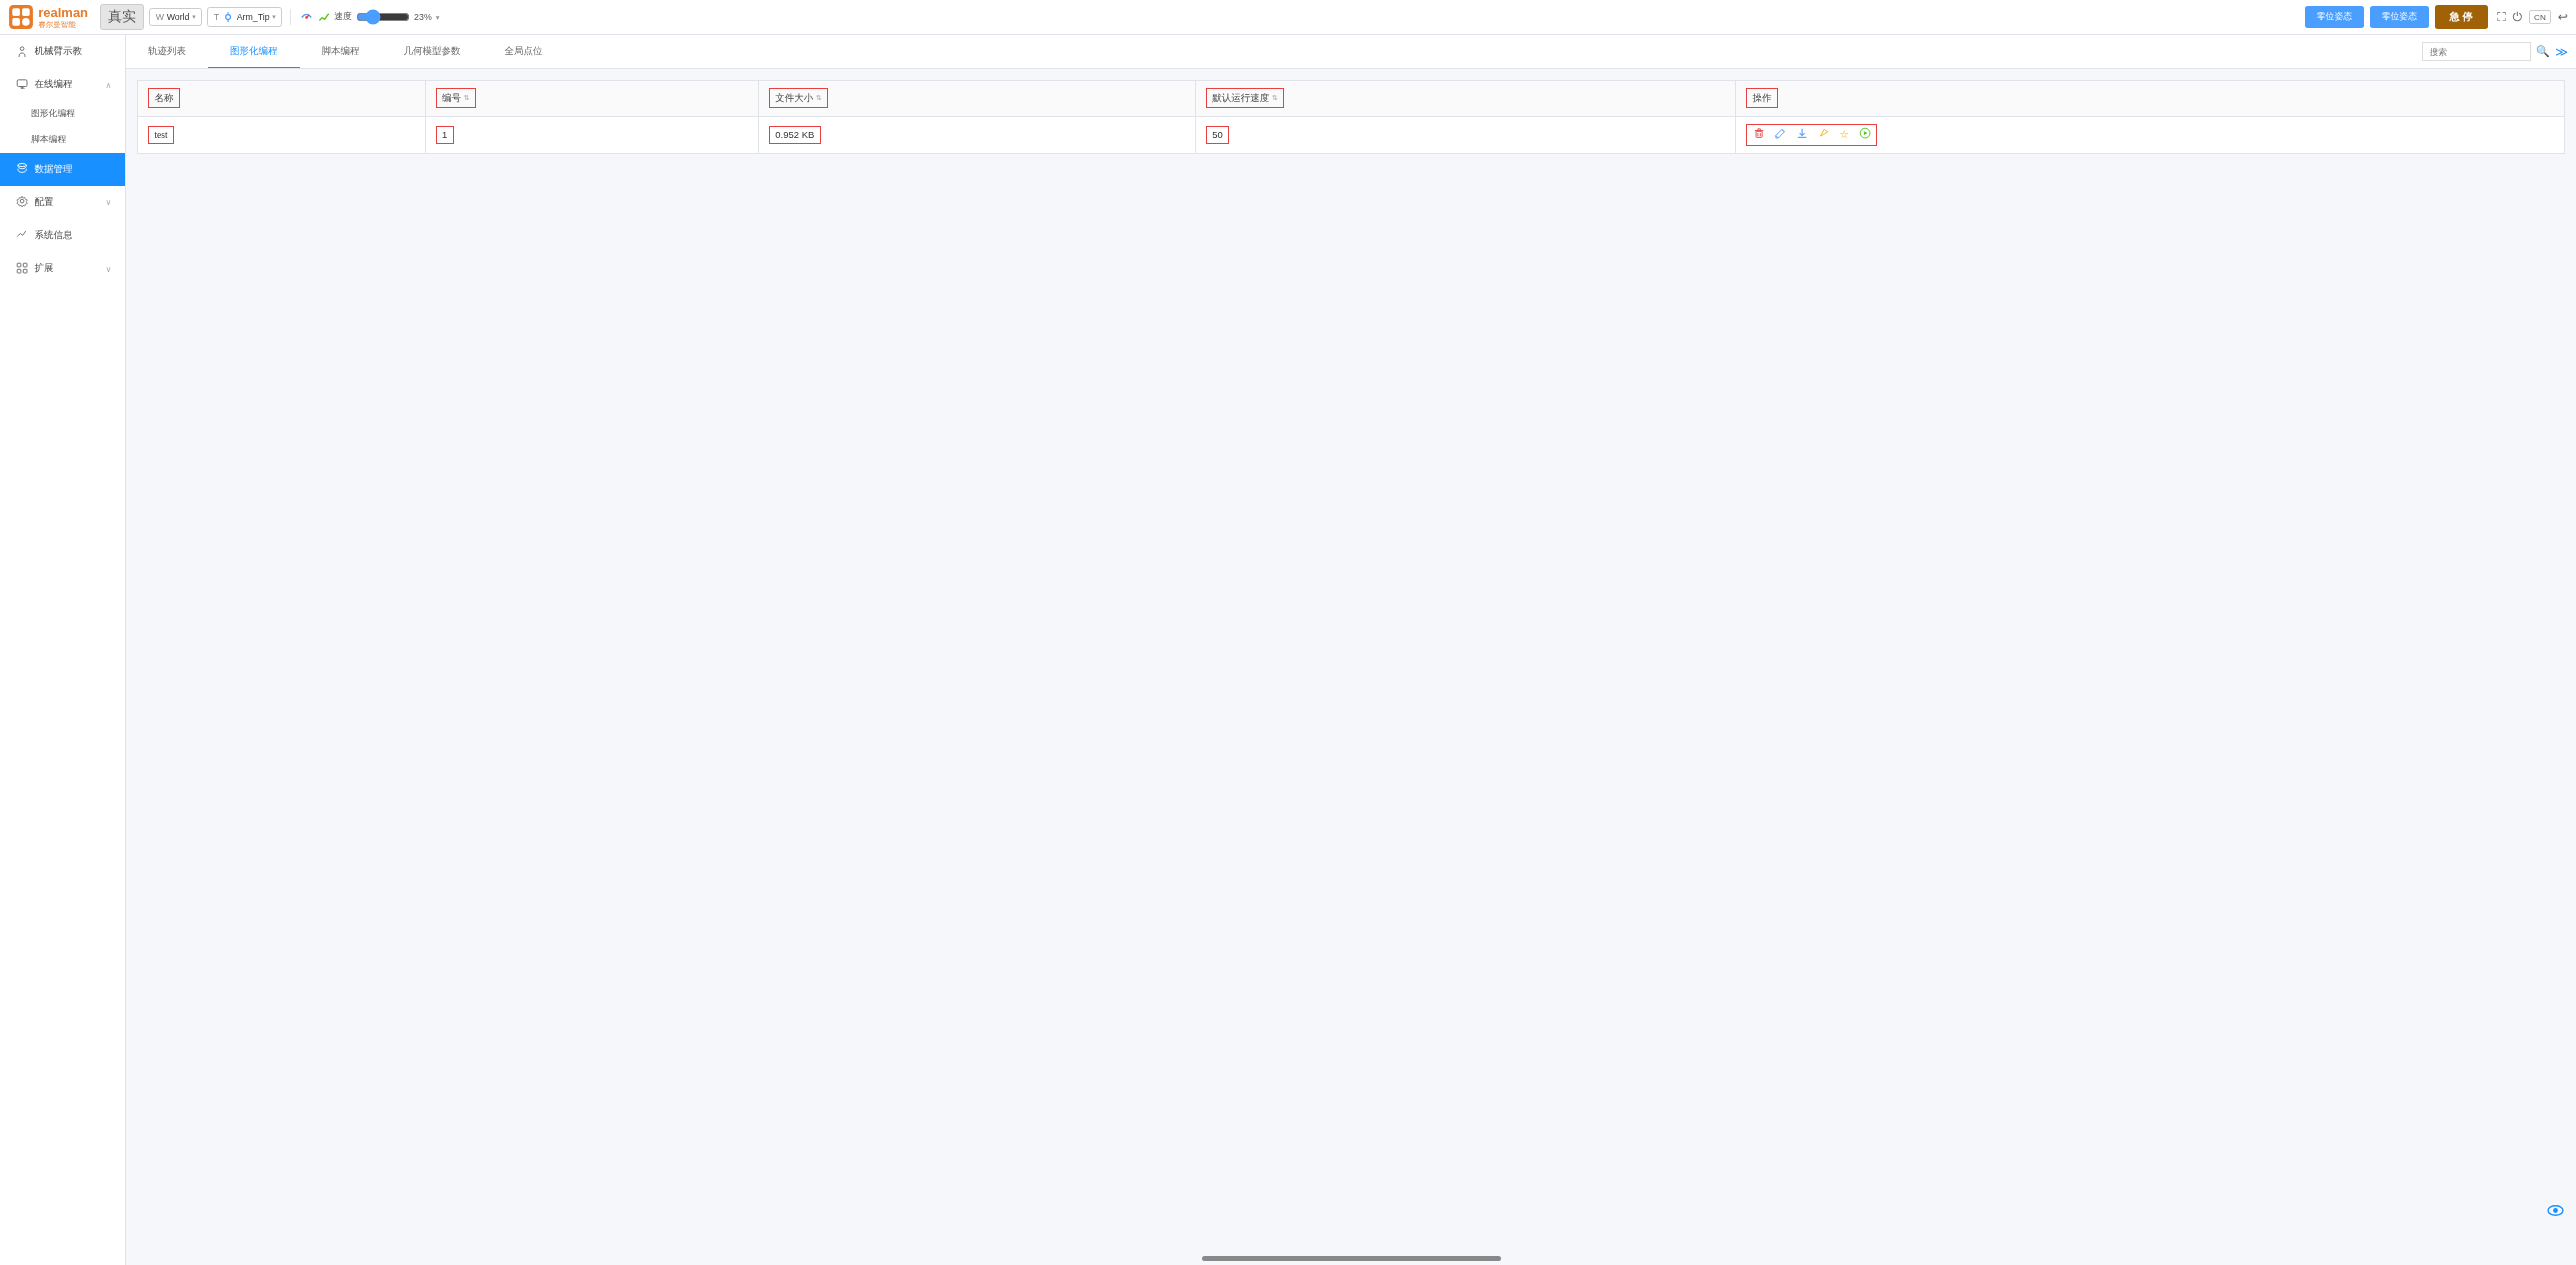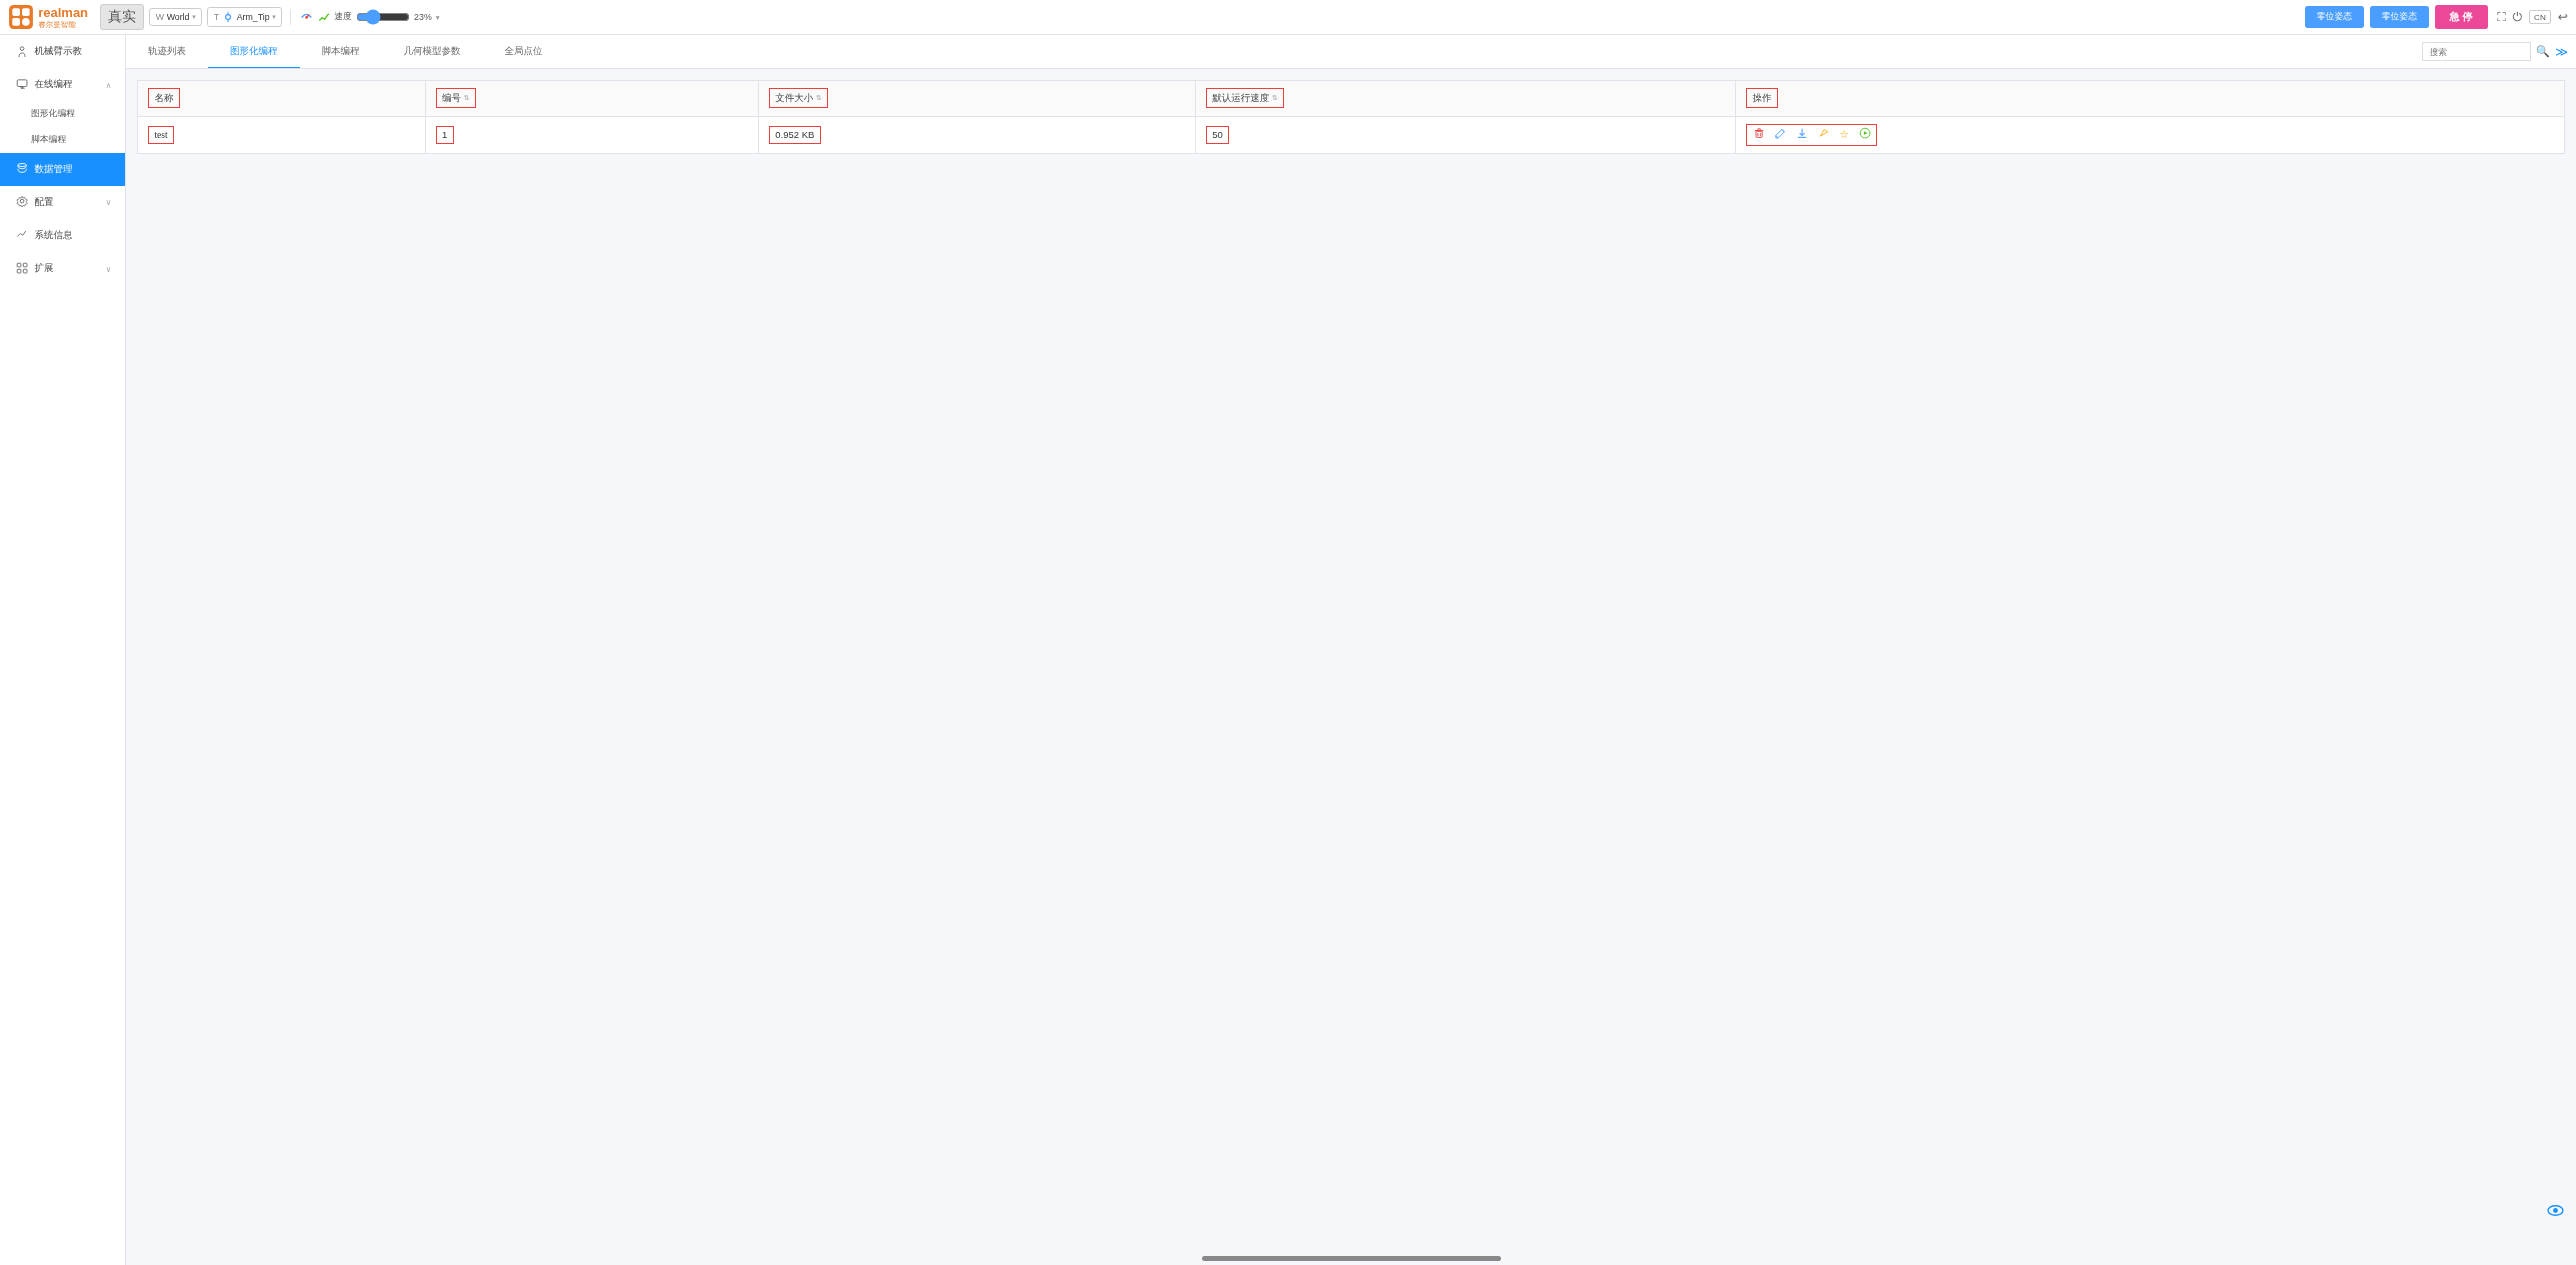--- a/index.html
+++ b/index.html
@@ -27,21 +27,21 @@
     .topbar-spacer { flex: 1; }
     .btn-zero {
       background: #4a9eff; color: #fff; border: none; border-radius: 2.7px;
       padding: 4.8px 12.2px; cursor: pointer; font-size: 8.8px; white-space: nowrap;
     }
     .btn-init {
       background: #4a9eff; color: #fff; border: none; border-radius: 2.7px;
       padding: 4.8px 12.2px; cursor: pointer; font-size: 8.8px; white-space: nowrap;
     }
     .btn-stop {
-      background: #ec4899; color: #fff; border: none; border-radius: 2.7px;
+      background: #a16207; color: #fff; border: none; border-radius: 2.7px;
       padding: 4.8px 15px; cursor: pointer; font-size: 10.2px; font-weight: bold; white-space: nowrap;
     }
     .topbar-icons { display: flex; align-items: center; gap: 6.8px; margin-left: 4.1px; }
     .topbar-icon { font-size: 12.2px; color: #666; cursor: pointer; }
     .lang-badge {
       border: 0.7px solid #ccc; border-radius: 2px; padding: 1.4px 4.1px;
       font-size: 8.1px; color: #555; cursor: pointer;
     }
 
     

